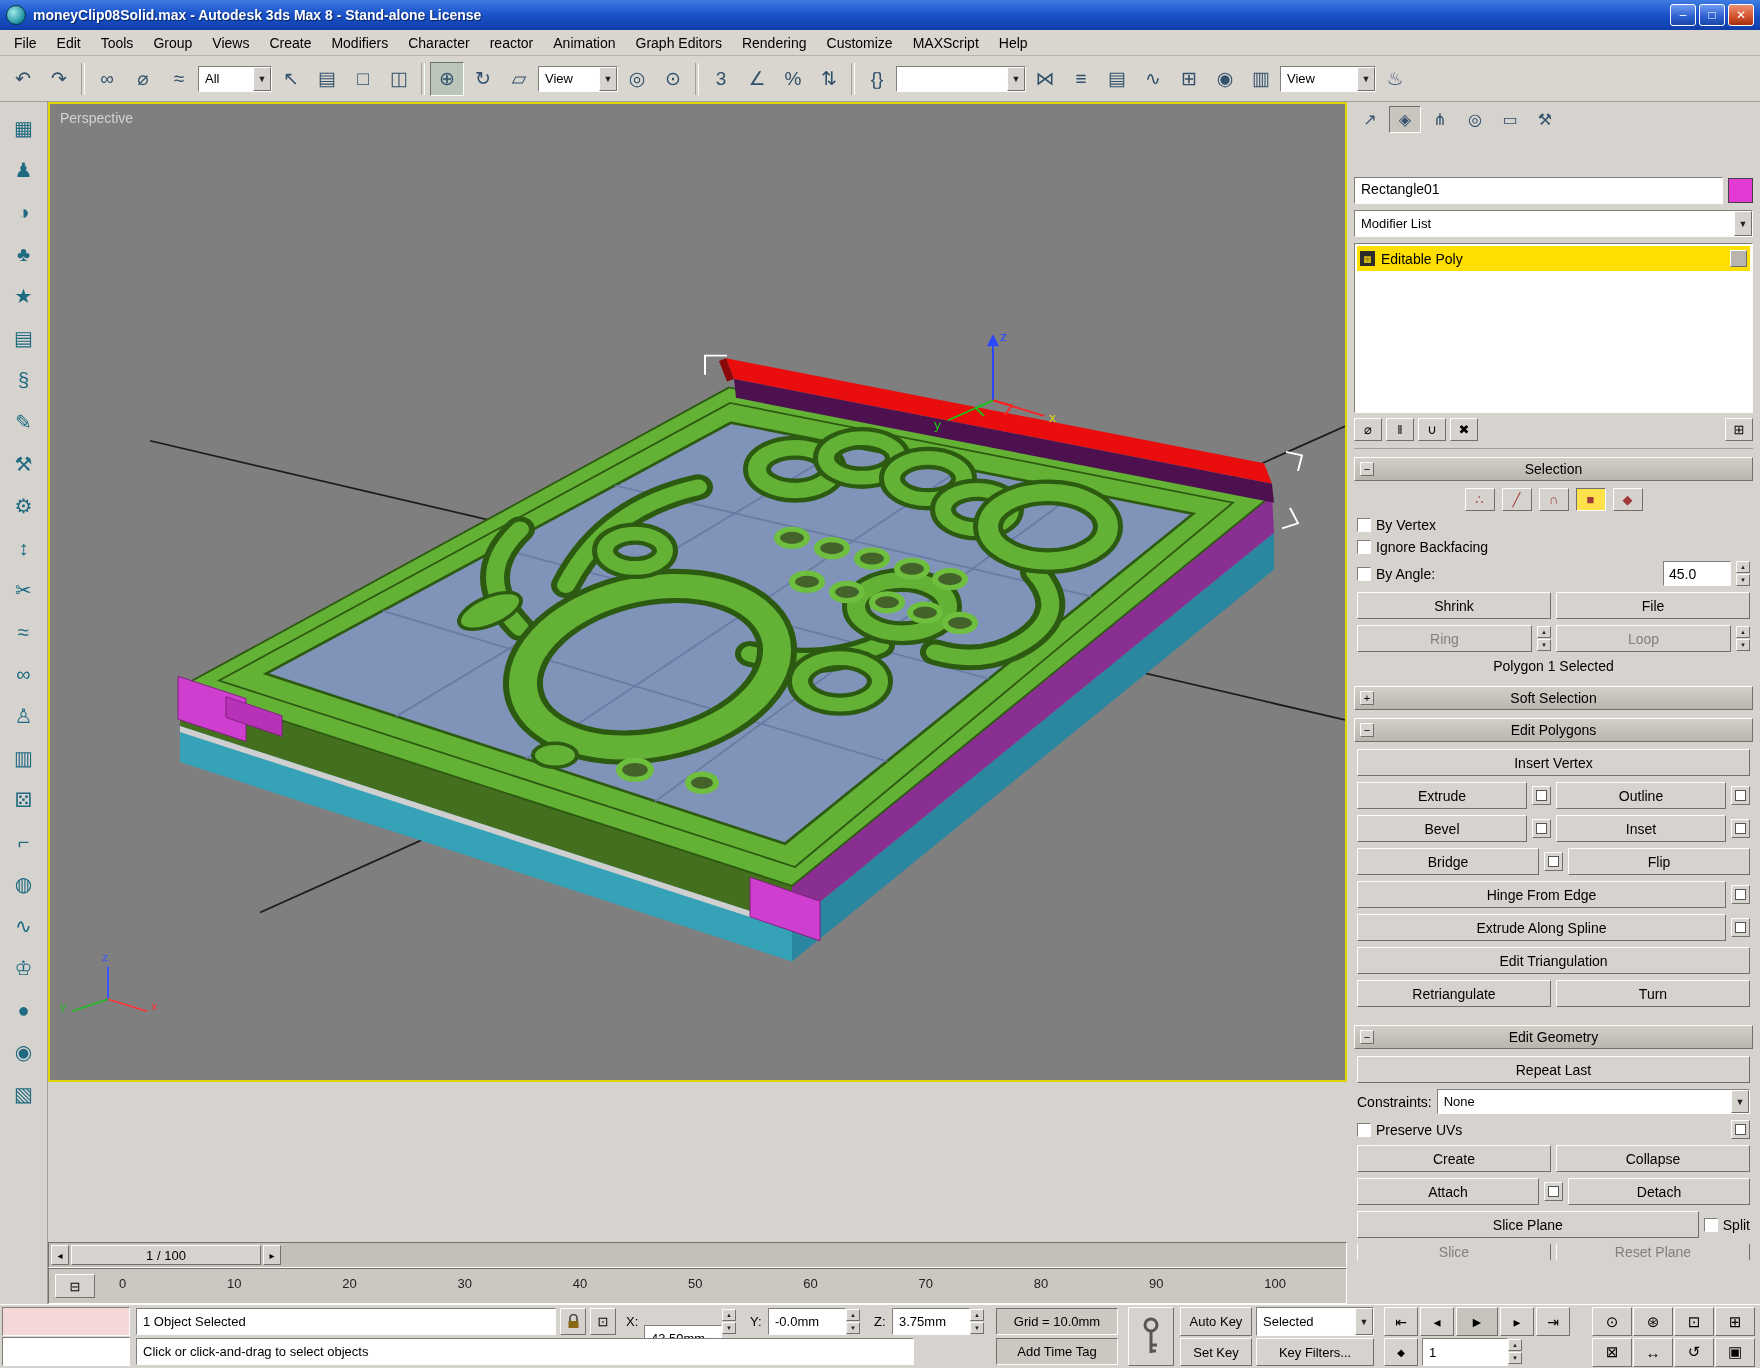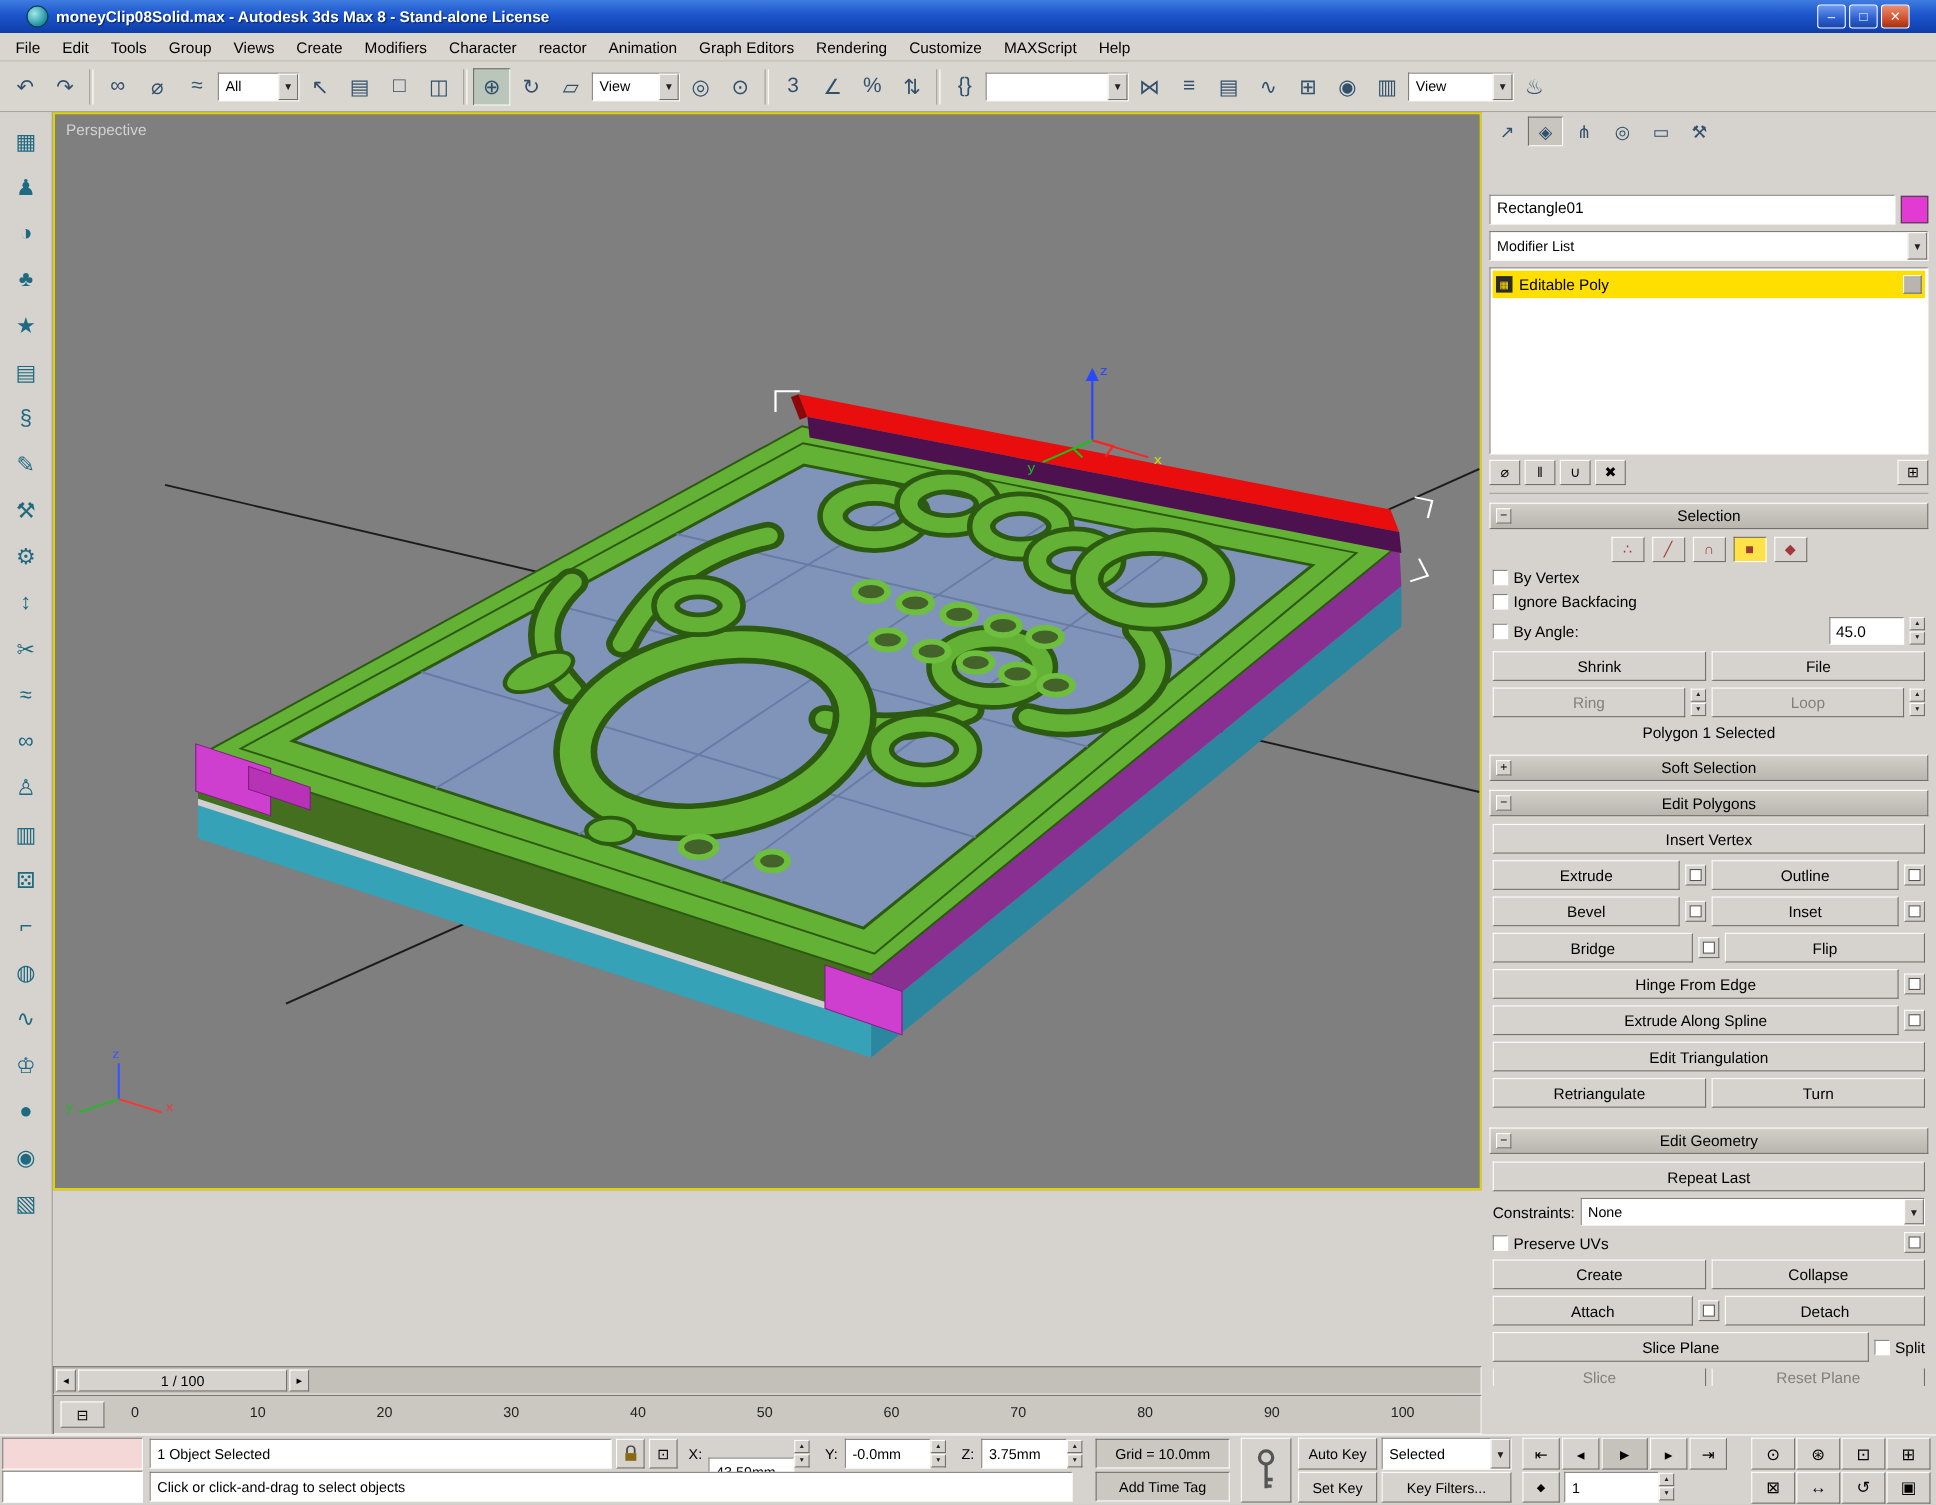--- a/index.html
+++ b/index.html
@@ -3,21 +3,21 @@
 <meta charset="utf-8">
 <style>
 *{margin:0;padding:0;box-sizing:border-box;}
 html,body{width:1760px;height:1368px;overflow:hidden;}
 body{font-family:"Liberation Sans",sans-serif;font-size:14px;color:#000;background:#d6d3ce;}
 .app{position:relative;width:1760px;height:1368px;background:#d6d3ce;overflow:hidden;}
 .inb{border:1px solid;border-color:#72706c #fdfdfb #fdfdfb #72706c;}
 .field{background:#fff;border:1px solid;border-color:#827f7a #fdfdfb #fdfdfb #827f7a;}
 .btn{background:#d6d3ce;border:1px solid;border-color:#fdfdfb #72706c #72706c #fdfdfb;display:flex;align-items:center;justify-content:center;cursor:default;white-space:nowrap;}
 
-.titlebar{position:absolute;left:0;top:0;width:100%;height:30px;background:linear-gradient(180deg,#3f7ce0,#1c55cc 45%,#0f3da8);display:flex;align-items:center;padding:0 24px;color:#fff;}
+.titlebar{position:absolute;left:0;top:0;width:100%;height:30px;background:linear-gradient(180deg,#3f7ce0,#1c55cc 45%,#0f3da8);display:flex;align-items:center;padding:0 6px;color:#fff;}
 .appicon{width:20px;height:20px;border-radius:50%;background:radial-gradient(circle at 35% 35%,#9fe8e8,#1d8f9f 70%,#0d5f70);margin-right:7px;border:1px solid #083b46;}
 .wtitle{font-weight:bold;font-size:14px;text-shadow:1px 1px 1px #06225e;}
 .winbtns{margin-left:auto;display:flex;gap:3px;}
 .winbtn{width:26px;height:22px;border:1px solid #fff;border-radius:3px;display:flex;align-items:center;justify-content:center;color:#fff;font-size:12px;background:linear-gradient(#6f9bee,#2b5fd0 60%,#1c46a8);}
 .winbtn.close{background:linear-gradient(#ea8f71,#d1512c 60%,#a42f10);}
 
 .menubar{position:absolute;left:0;top:30px;width:100%;height:26px;background:#d9d6cf;border-bottom:1px solid #b7b4ad;display:flex;align-items:center;padding-left:4px;}
 .mitem{padding:3px 10px;font-size:14px;}
 
 .toolbar{position:absolute;left:0;top:56px;width:100%;height:46px;background:#d9d6cf;border-bottom:1px solid #a3a09a;display:flex;align-items:center;padding-left:6px;gap:2px;}
@@ -707,21 +707,21 @@
         <span>▼</span>
       </span>
     <span class="abs slbl" style="left:874px;top:9px;">Z:</span>
     <span class="abs sfield field" style="left:892px;top:3px;width:78px;height:27px;">3.75mm</span>
     <span class="abs spin" style="left:970px;top:4px;">
         <span>▲</span>
         <span>▼</span>
       </span>
 
     <div class="abs sfield center inb" style="left:996px;top:3px;width:122px;height:27px;background:#cbc8c2;">Grid = 10.0mm</div>
-    <div class="abs sfield field" style="left:136px;top:33px;width:839px;height:27px;">Click or click-and-drag to select objects</div>
+    <div class="abs sfield field" style="left:136px;top:33px;width:778px;height:27px;">Click or click-and-drag to select objects</div>
     <div class="abs sfield center inb" style="left:996px;top:33px;width:122px;height:27px;background:#cbc8c2;">Add Time Tag</div>
 
     <div class="abs btn" style="left:1128px;top:2px;width:46px;height:59px;">
       <svg class="keysvg" viewBox="0 0 20 40">
         <circle cx="10" cy="8" r="6" fill="none" stroke="#555" stroke-width="3"></circle>
         <line x1="10" y1="14" x2="10" y2="36" stroke="#555" stroke-width="3"></line>
         <line x1="10" y1="28" x2="16" y2="28" stroke="#555" stroke-width="3"></line>
         <line x1="10" y1="34" x2="15" y2="34" stroke="#555" stroke-width="3"></line>
       </svg>
     </div>

